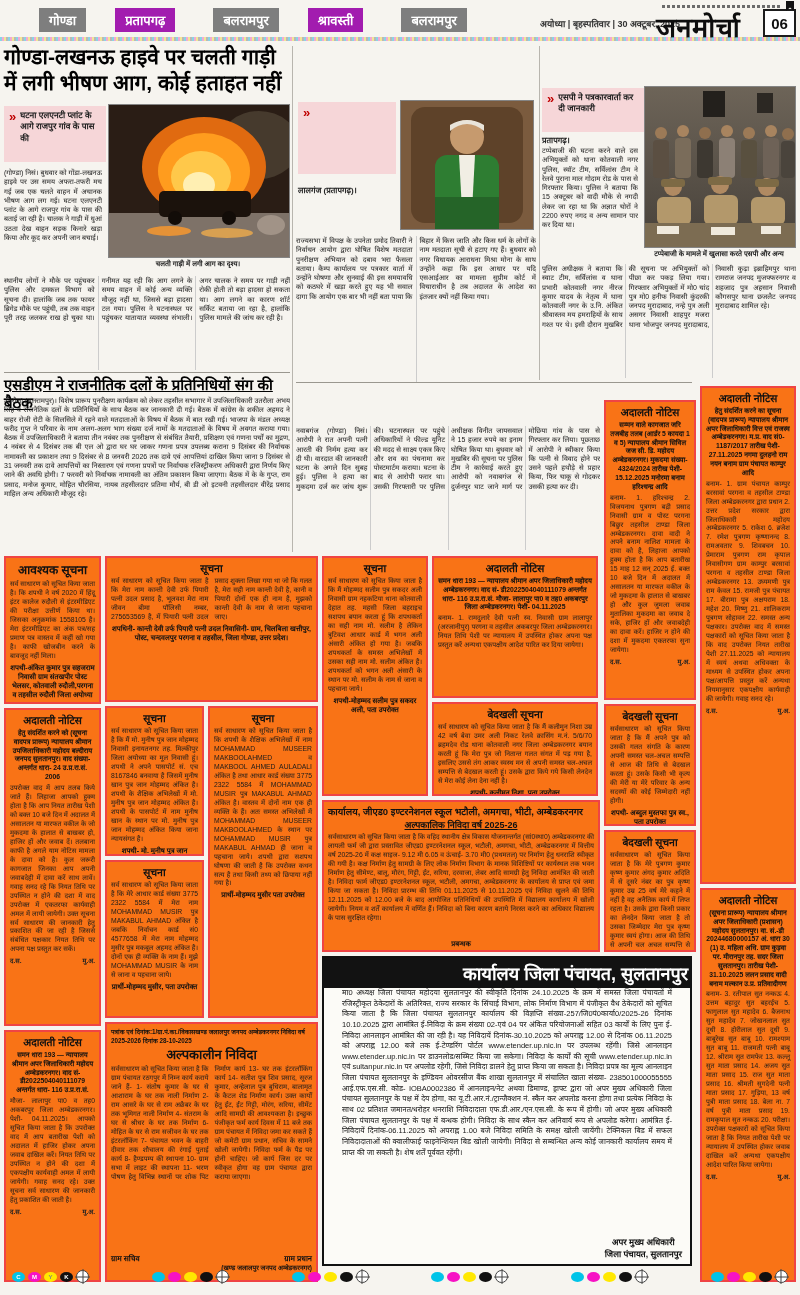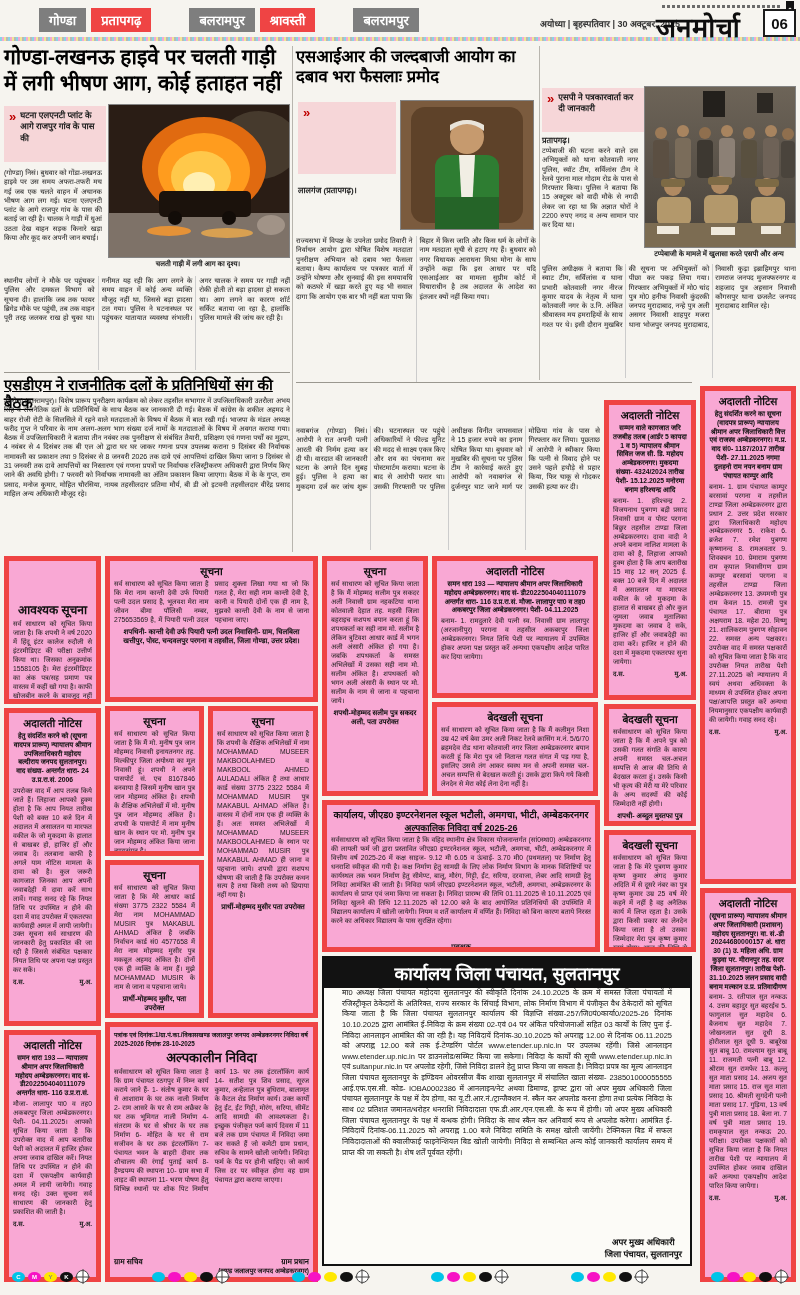--- a/index.html
+++ b/index.html
@@ -2,21 +2,21 @@
 <html><head>
 <meta charset="utf-8">
 <style>
   html,body{margin:0;padding:0;background:#d8d5cf;}
   #page{position:relative;width:800px;height:1295px;background:#f6f4ef;
         font-family:"Liberation Sans",sans-serif;overflow:hidden;margin:0 auto;}
   
   #towns-bar{position:absolute;left:6px;top:8px;display:flex;gap:5px;}
   .town{padding:3px 10px;font-size:13px;font-weight:bold;color:#fff;white-space:nowrap;}
   .town.gray{background:#7e7e7e;margin-left:33px;}
-  .town.dark{background:#ef4444;}
+  .town.dark{background:#a21caf;margin-left:24px;}
   #dateline{position:absolute;left:540px;top:17px;font-size:9px;font-weight:bold;color:#333;}
   #tagline-micro{position:absolute;left:662px;top:5px;width:118px;height:3px;
         background:repeating-linear-gradient(90deg,#6b6b6b 0 3px,transparent 3px 5px);}
   #paper-title{position:absolute;left:656px;top:8px;font-size:27px;font-weight:800;color:#0d0d0d;letter-spacing:.5px;}
   #pageno{position:absolute;left:763px;top:9px;width:29px;height:24px;border:2px solid #1c1c1c;
         font-size:15px;font-weight:bold;display:flex;align-items:center;justify-content:center;background:#fff;color:#111;}
   #flag{position:absolute;left:786px;top:1px;width:8px;height:10px;background:#111;
         clip-path:polygon(0 0,100% 0,100% 100%,50% 65%,0 100%);}
   #dot-strip{position:absolute;left:0;top:37px;width:800px;height:4px;opacity:.8;
         background:repeating-linear-gradient(90deg,rgba(0,170,220,.55) 0 2px,rgba(235,60,170,.5) 2px 4px,
@@ -57,28 +57,28 @@
   #s4-headline{left:4px;top:376px;width:286px;font-size:15px;text-decoration:underline;}
   #s4-body{position:absolute;left:4px;top:396px;width:286px;height:156px;}
   #s5-headline{left:296px;top:386px;width:396px;font-size:18.5px;}
   #s5-body{position:absolute;left:296px;top:426px;width:304px;height:124px;
         column-count:4;column-gap:6px;column-rule:1px solid #ccc;}
   #vr1{left:292px;top:46px;height:506px;}
   #vr2{left:539px;top:46px;height:334px;}
   #hr-s4{left:4px;top:372px;width:286px;}
   #hr-s5{left:296px;top:382px;width:396px;}
   
-  .notice{position:absolute;border:5px solid #ef4444;background:#f9a8d4;padding:3px 4px;overflow:hidden;box-sizing:border-box;}
+  .notice{position:absolute;border:2px solid #ef4444;background:#f97316;padding:3px 4px;overflow:hidden;box-sizing:border-box;}
   .notice .nt{font-size:10.5px;font-weight:800;text-align:center;margin:0 0 2px;color:#111;}
   .notice .nh{font-size:6.8px;font-weight:bold;text-align:center;margin:0 0 2px;color:#111;line-height:1.3;}
   .notice .nb{font-size:6.8px;line-height:1.32;text-align:justify;color:#1b1b1b;}
   .notice .ns{font-size:7px;font-weight:bold;text-align:center;margin-top:2px;color:#111;line-height:1.3;}
   .notice .nf{display:flex;justify-content:space-between;font-size:6.5px;font-weight:bold;margin-top:2px;color:#222;}
   #n-awashyak{left:4px;top:556px;width:97px;height:148px;}
-  #n-awashyak .nt{font-size:12px;margin-top:37px;}
+  #n-awashyak .nt{font-size:12px;}
   #n-baldirai{left:4px;top:708px;width:97px;height:318px;}
   #n-saman-a{left:4px;top:1030px;width:97px;height:252px;}
   #n-kanti{left:105px;top:556px;width:213px;height:146px;}
   #n-kanti .nb{column-count:2;column-gap:6px;}
   #n-munish{left:105px;top:706px;width:99px;height:150px;}
   #n-aadhar{left:105px;top:860px;width:99px;height:158px;}
   #n-musir{left:208px;top:706px;width:110px;height:312px;}
   #n-gram{left:105px;top:1022px;width:213px;height:260px;}
   #n-gram .nb{column-count:2;column-gap:6px;height:186px;}
   #n-gram .nt{font-size:13px;}
@@ -88,27 +88,27 @@
   #n-school{left:322px;top:800px;width:278px;height:152px;}
   #n-manorama{left:604px;top:400px;width:92px;height:300px;}
   #n-mustafa{left:604px;top:704px;width:92px;height:122px;}
   #n-rambachan{left:604px;top:830px;width:92px;height:122px;}
   #n-nagma{left:700px;top:386px;width:96px;height:498px;}
   #n-sultanpur{left:700px;top:888px;width:96px;height:394px;}
   
   #n-panch{position:absolute;left:322px;top:956px;width:370px;height:310px;border:2px solid #111;
         background:#fcfbf7;box-siz
         ing:border-box;box-sizing:border-box;overflow:hidden;}
-  #panch-bar{background:#121212;color:#fff;font-size:18px;font-weight:800;text-align:center;padding:3px 2px;}
+  #panch-bar{background:#121212;color:#fff;font-size:18px;font-weight:800;text-align:right;padding:3px 2px;}
   #panch-ref{display:flex;justify-content:space-between;font-size:7.5px;font-weight:bold;padding:2px 5px;color:#111;}
   #panch-title{font-size:13px;font-weight:800;text-align:center;text-decoration:underline;margin:1px 0 2px;color:#111;}
   #panch-body{font-size:7.5px;line-height:1.42;text-align:justify;padding:0 18px;height:212px;overflow:hidden;color:#161616;}
   #panch-sign{position:absolute;right:8px;bottom:4px;text-align:center;font-size:8.5px;font-weight:bold;line-height:1.35;color:#111;}
   
-  #n-school .nh1{font-size:9.5px;font-weight:800;text-align:center;color:#111;}
+  #n-school .nh1{font-size:9.5px;font-weight:800;text-align:left;color:#111;}
   #n-school .nh2{font-size:9px;font-weight:800;text-align:center;text-decoration:underline;margin-bottom:2px;color:#111;}
   #n-school .nb{height:104px;}
   .sign-row{display:flex;justify-content:space-between;font-size:7.5px;font-weight:bold;margin-top:2px;color:#111;}
   .sign-note{font-size:6.5px;font-weight:bold;text-align:right;color:#111;}
   #n-gram .gref{font-size:6.3px;font-weight:bold;color:#111;text-align:left;}
   #print-marks{position:absolute;left:0;top:1270px;width:800px;display:flex;justify-content:space-between;padding:0 12px;box-sizing:border-box;}
   .pm-group{display:flex;align-items:center;gap:3px;}
   .pm-dot{width:13px;height:10px;border-radius:50%;display:inline-flex;align-items:center;justify-content:center;
         font-size:6px;font-weight:bold;color:#fff;}
   .pm-c{background:#00c4e8;}
@@ -157,21 +157,20 @@
       <circle cx="120" cy="113" r="7" fill="#120c08"></circle>
       <ellipse cx="60" cy="126" rx="22" ry="5" fill="#ff9a2a" opacity="0.8"></ellipse>
       <ellipse cx="118" cy="128" rx="26" ry="5" fill="#ffb347" opacity="0.7"></ellipse>
       <ellipse cx="162" cy="120" rx="14" ry="10" fill="#b9aa9c" opacity="0.6"></ellipse>
     </svg>
   </div>
   <div id="s1-caption" class="caption">चलती गाड़ी में लगी आग का दृश्य।</div>
   <div id="s1-intro" class="bt">(गोण्डा) निसं। बुधवार को गोंडा-लखनऊ हाइवे पर उस समय अफरा-तफरी मच गई जब एक चलते वाहन में अचानक भीषण आग लग गई। घटना एलएनटी प्लांट के आगे राजपुर गांव के पास की बताई जा रही है। चालक ने गाड़ी में धुआं उठता देख वाहन सड़क किनारे खड़ा किया और कूद कर अपनी जान बचाई।</div>
   <div id="s1-body" class="bt">स्थानीय लोगों ने मौके पर पहुंचकर पुलिस और दमकल विभाग को सूचना दी। हालांकि जब तक फायर ब्रिगेड मौके पर पहुंची, तब तक वाहन पूरी तरह जलकर राख हो चुका था। गनीमत यह रही कि आग लगने के समय वाहन में कोई अन्य व्यक्ति मौजूद नहीं था, जिससे बड़ा हादसा टल गया। पुलिस ने घटनास्थल पर पहुंचकर यातायात व्यवस्था संभाली। अगर चालक ने समय पर गाड़ी नहीं रोकी होती तो बड़ा हादसा हो सकता था। आग लगने का कारण शॉर्ट सर्किट बताया जा रहा है, हालांकि पुलिस मामले की जांच कर रही है।</div>
 
-  <div id="s2-headline" class="hl">एसआईआर की जल्दबाजी आयोग का दबाव भरा फैसलाः प्रमोद</div>
   <div id="s2-bullet" class="bullet-box">
     <span class="bullet-mark">»</span>
   </div>
   <div id="s2-byline" class="byline">लालगंज (प्रतापगढ़)।</div>
   <div id="s2-photo" class="photo">
     <svg width="132" height="128" viewBox="0 0 132 128">
       <rect width="132" height="128" fill="#7b5b3e"></rect>
       <rect x="10" y="6" width="112" height="116" rx="14" fill="#5e4229"></rect>
       <circle cx="66" cy="36" r="17" fill="#c69a6e"></circle>
       <path d="M49 30 q17 -14 34 0 l0 -6 q-17 -10 -34 0 z" fill="#e9e4da"></path>

